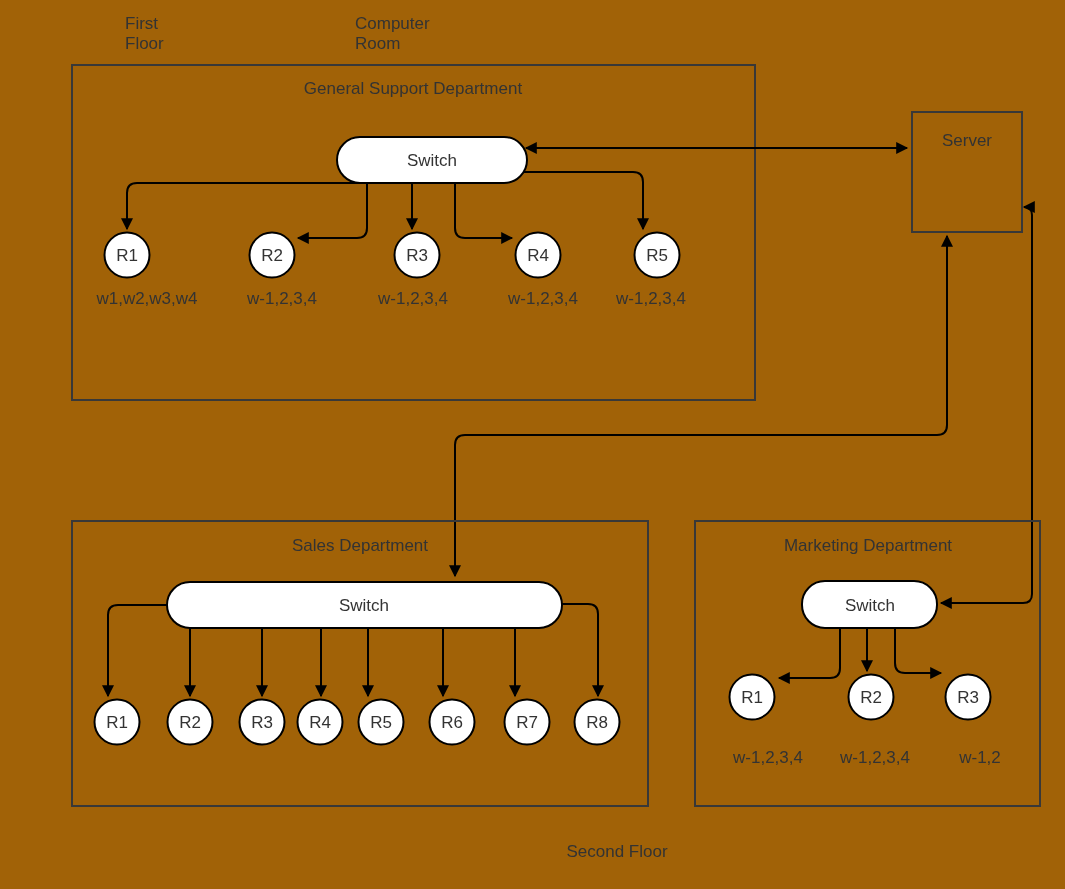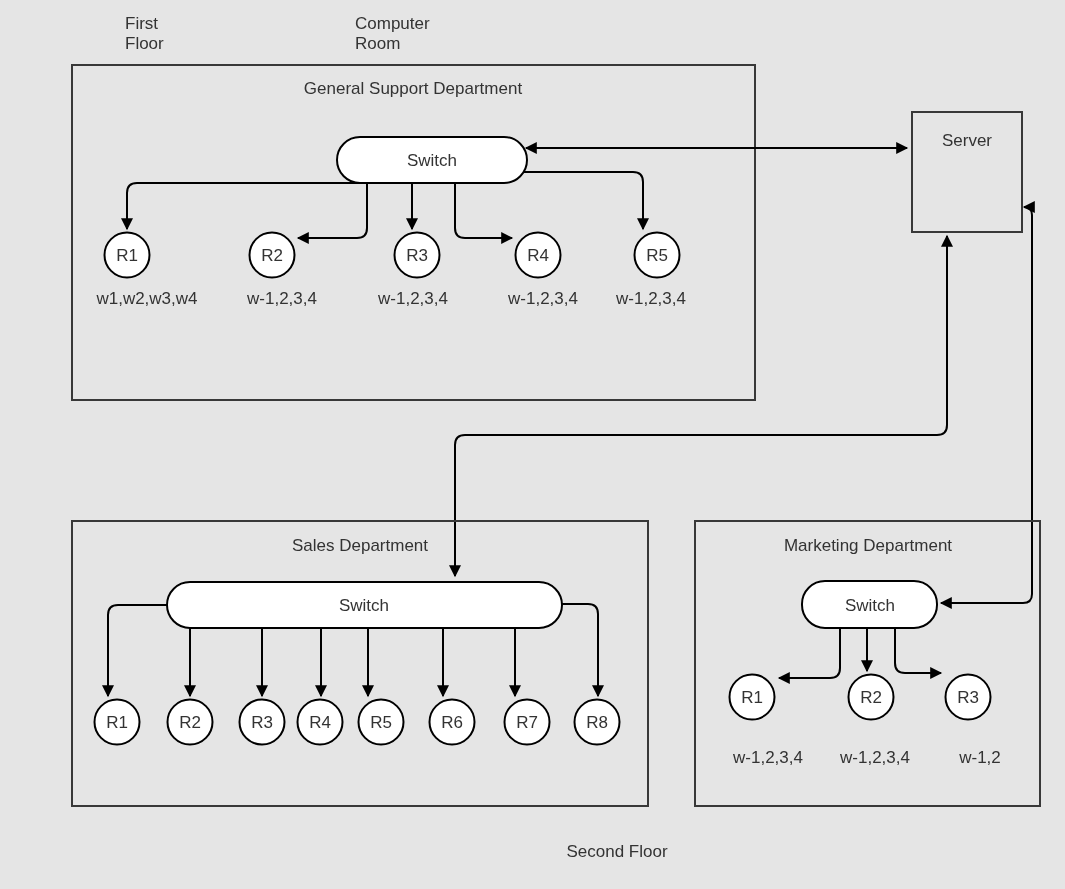--- a/index.html
+++ b/index.html
@@ -1,20 +1,20 @@
 <!DOCTYPE html>
 <html><head>
 <meta charset="utf-8">
 <style>
   html, body { margin: 0; padding: 0; background: #ffffff; }
   #canvas {
     position: relative;
     width: 1065px;
     height: 889px;
-    background: #e5e5e5;
+    background: #a16207;
     font-family: "Liberation Sans", sans-serif;
   }
   svg text {
     font-family: "Liberation Sans", sans-serif;
     font-size: 17px;
     fill: #333333;
   }
   .dept-box { fill: none; stroke: #383838; stroke-width: 2; }
   .shape    { fill: #ffffff; stroke: #000000; stroke-width: 2; }
   .conn     { fill: none; stroke: #000000; stroke-width: 2; }

